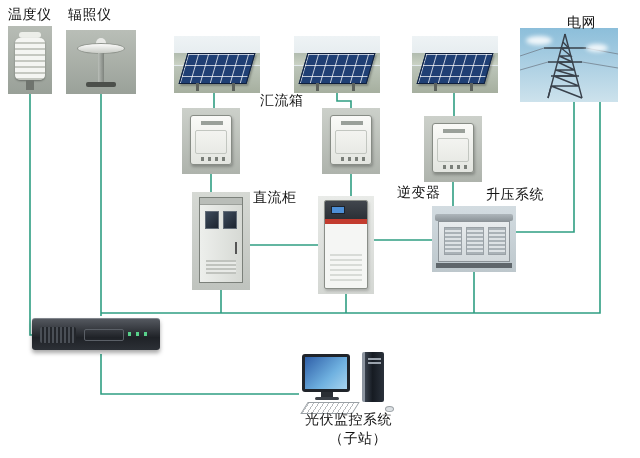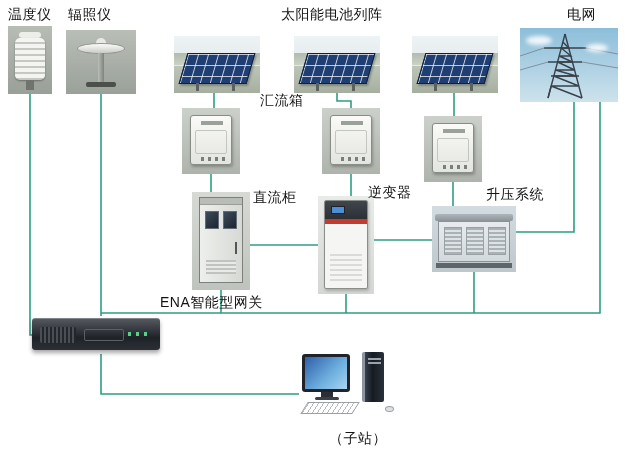--- a/index.html
+++ b/index.html
@@ -134,27 +134,26 @@
     <polyline points="516,232 574,232 574,102"></polyline>
     <polyline points="600,102 600,313 101,313"></polyline>
     <polyline points="221,290 221,313"></polyline>
     <polyline points="346,294 346,313"></polyline>
     <polyline points="474,272 474,313"></polyline>
     <polyline points="101,354 101,394 299,394"></polyline>
   </svg>
 
   <div class="lbl" style="left:8px;top:6px">温度仪</div>
   <div class="lbl" style="left:68px;top:6px">辐照仪</div>
-  <div class="lbl" style="left:281px;top:6px">太阳能电池列阵</div>
-  <div class="lbl" style="left:567px;top:6px">电网</div>
+  <div class="lbl" style="left:567px;top:14px">电网</div>
   <div class="lbl" style="left:260px;top:92px">汇流箱</div>
   <div class="lbl" style="left:253px;top:189px">直流柜</div>
-  <div class="lbl" style="left:368px;top:184px">逆变器</div>
+  <div class="lbl" style="left:397px;top:184px">逆变器</div>
   <div class="lbl" style="left:486px;top:186px">升压系统</div>
-  <div class="lbl" style="left:160px;top:294px">ENA智能型网关</div>
+  <div class="lbl" style="left:305px;top:411px">光伏监控系统</div>
   <div class="lbl" style="left:329px;top:430px">（子站）</div>
 
   <div class="photo" style="left:8px;top:26px;width:44px;height:68px">
     <div class="fill tp-bg"></div>
     <div class="tp-cap"></div>
     <div class="tp-body"></div>
     <div class="tp-base"></div>
   </div>
 
   <div class="photo" style="left:66px;top:30px;width:70px;height:64px">

